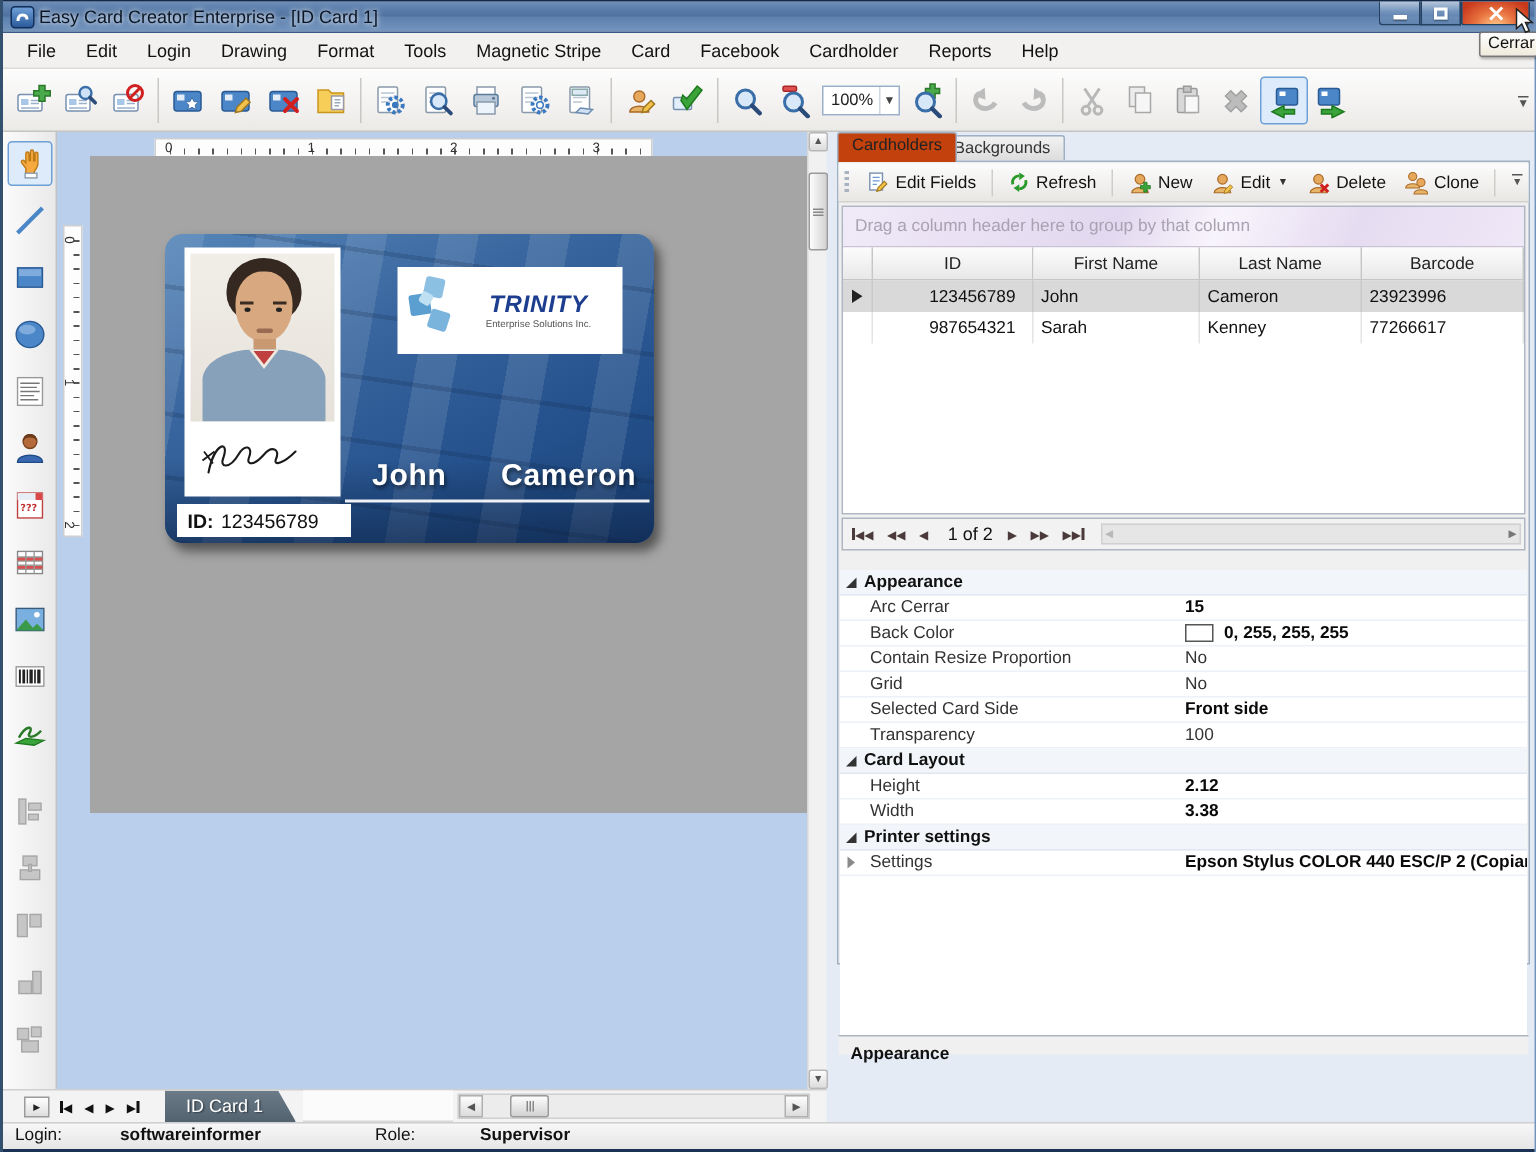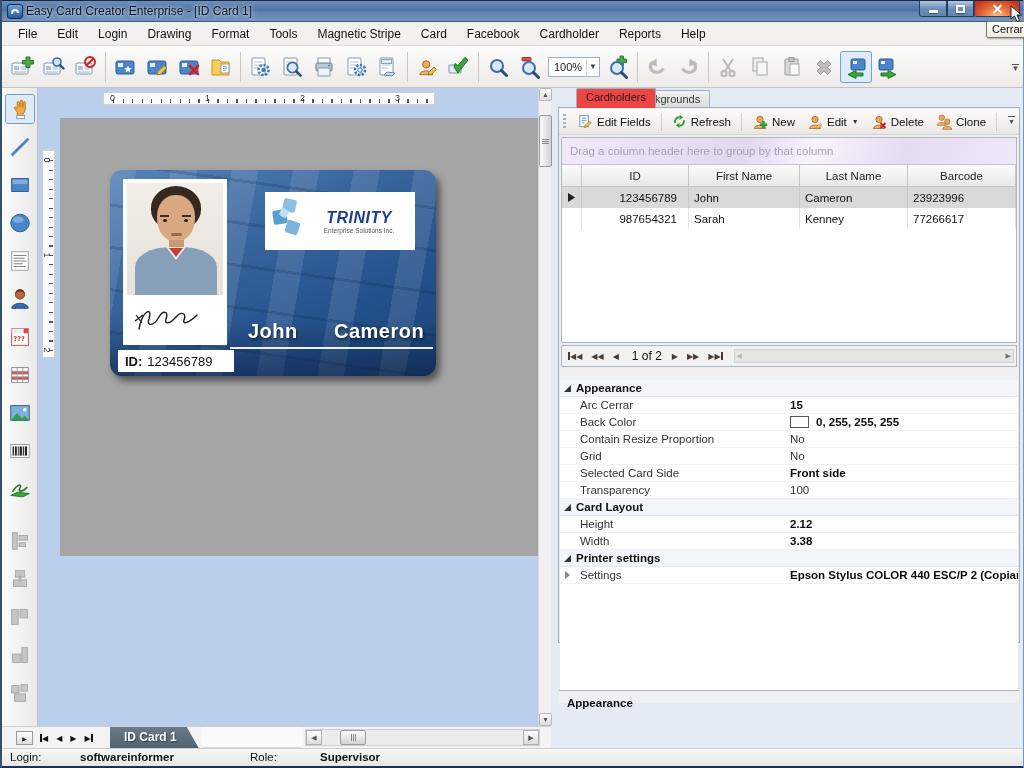--- a/index.html
+++ b/index.html
@@ -42,21 +42,21 @@
   .pgap{height:14px}
 
   
   .canvas{position:absolute;left:36px;top:88px;width:500px;height:638px;background:#b9cfeb;overflow:hidden}
   .hruler{position:absolute;left:65px;top:4px;width:332px;height:13px;background:#fdfdfd;border:1px solid #cfcfcf}
   .hruler .ticks{position:absolute;left:9px;right:0;bottom:1px;height:4px;background:repeating-linear-gradient(to right,#555 0 1px,transparent 1px 9.5px)}
   .hruler .num{position:absolute;top:0;font-size:9px;color:#333;transform:translateX(-3px)}
   .vruler{position:absolute;left:4px;top:62px;width:13px;height:208px;background:#fdfdfd;border:1px solid #cfcfcf}
   .vruler .ticks{position:absolute;top:9px;bottom:0;right:1px;width:4px;background:repeating-linear-gradient(to bottom,#555 0 1px,transparent 1px 9.5px)}
   .vruler .num{position:absolute;left:1px;font-size:9px;color:#333;transform:rotate(90deg)}
-  .surface{position:absolute;left:22px;top:30px;width:478px;height:438px;background:#a5a5a5}
+  .surface{position:absolute;left:22px;top:16px;width:478px;height:438px;background:#a5a5a5}
 
   
   .card{position:absolute;left:50px;top:52px;width:326px;height:206px;border-radius:12px;overflow:hidden;
     background:linear-gradient(155deg,#5585b8 0%,#39669e 35%,#24518c 70%,#1a4176 100%);
     box-shadow:4px 5px 7px rgba(0,0,0,.5)}
   .card .glass1{position:absolute;inset:0;background:repeating-linear-gradient(100deg,rgba(255,255,255,.10) 0 26px,rgba(255,255,255,0) 26px 60px)}
   .card .glass2{position:absolute;inset:0;background:repeating-linear-gradient(8deg,rgba(10,30,60,.18) 0 3px,rgba(10,30,60,0) 3px 42px)}
   .card .glass3{position:absolute;left:0;bottom:0;right:0;height:56px;background:linear-gradient(180deg,rgba(8,24,52,0),rgba(8,24,52,.45))}
   .photo{position:absolute;left:13px;top:9px;width:104px;height:166px;background:#fff;padding:4px}
   .portrait{position:relative;width:96px;height:112px;background:linear-gradient(#f1eee8,#e6e2da);overflow:hidden}
@@ -86,38 +86,38 @@
   .vsb .btn{position:absolute;left:0;width:13px;height:13px;display:flex;align-items:center;justify-content:center;font-size:7px;color:#555;background:linear-gradient(#fdfdfd,#dcdcdc);border:1px solid #b8b8b8;border-radius:2px}
   .vsb .thumb{position:absolute;left:0;top:27px;width:13px;height:52px;background:linear-gradient(90deg,#fdfdfd,#d2d2d2);border:1px solid #9a9a9a;border-radius:2px;display:flex;flex-direction:column;align-items:center;justify-content:center;gap:1px}
   .vsb .thumb i{width:7px;height:1px;background:#888}
 
   
   .tabstrip{position:absolute;left:0;top:726px;width:549px;height:22px;background:#f3f3f3;border-top:1px solid #cfcfcf}
   .minibtn{position:absolute;left:14px;top:4px;width:17px;height:14px;background:linear-gradient(#fefefe,#dedede);border:1px solid #9a9a9a;display:flex;align-items:center;justify-content:center;font-size:6px;color:#222}
   .sheetnav{position:absolute;left:38px;top:3px;display:flex;gap:8px;align-items:center;height:16px}
   .sheetnav .g{font-size:8px;color:#111;display:flex;align-items:center}
   .sheetnav .g i{display:inline-block;width:2px;height:8px;background:#111}
-  .sheettab{position:absolute;left:108px;top:0;height:21px;padding:3px 22px 0 14px;background:linear-gradient(#6b7b88,#52626e);color:#fff;font-weight:bold;font-size:12px;clip-path:polygon(0 0,calc(100% - 12px) 0,100% 100%,0 100%);text-shadow:1px 1px 1px rgba(0,0,0,.4)}
+  .sheettab{position:absolute;left:108px;top:0;height:21px;padding:3px 22px 0 14px;background:linear-gradient(#6b7b88,#52626e);color:#fff;font-weight:normal;font-size:12px;clip-path:polygon(0 0,calc(100% - 12px) 0,100% 100%,0 100%);text-shadow:1px 1px 1px rgba(0,0,0,.4)}
   .tabwhite{position:absolute;left:200px;top:0;width:100px;height:21px;background:#fbfbfb;border-bottom:1px solid #d8d8d8}
   .hsb{position:absolute;left:303px;top:2px;width:235px;height:17px;background:#ececec;border:1px solid #cfcfcf;display:flex;align-items:center}
   .hsb .b{width:16px;height:15px;background:linear-gradient(#fdfdfd,#dcdcdc);border:1px solid #b0b0b0;display:flex;align-items:center;justify-content:center;font-size:7px;color:#555}
   .hsb .thumb{width:26px;height:15px;margin-left:18px;background:linear-gradient(#fdfdfd,#d2d2d2);border:1px solid #9a9a9a;border-radius:2px;display:flex;align-items:center;justify-content:center;gap:1px}
   .hsb .thumb i{width:1px;height:7px;background:#888}
   .hsb .sp{flex:1}
 
   
   .statusbar{position:absolute;left:0;top:748px;width:1024px;height:18px;background:linear-gradient(#f7f7f7,#e6e6e6);border-top:1px solid #cfcfcf}
   .statusbar span{position:absolute;top:2px;font-size:11.5px;color:#111}
   .winborder-b{position:absolute;left:0;top:766px;width:1024px;height:2px;background:#1c3254}
   .winborder-r{position:absolute;left:1021px;top:0;width:3px;height:768px;background:linear-gradient(90deg,#7d9ec6,#4a6d99)}
 
   
   .rpanel{position:absolute;left:556px;top:88px;width:462px;height:652px}
   .ptab{position:absolute;top:0;height:19px;padding:2px 9px 0;font-size:11px;color:#222;border:1px solid #9fb0c4;border-bottom:none;border-radius:2px 2px 0 0}
-  .ptab.active{left:18px;background:#ef4444;z-index:2;height:20px}
+  .ptab.active{left:0;background:#c2410c;z-index:2;height:20px}
   .ptab.inactive{left:68px;top:2px;background:linear-gradient(#f2f2f2,#dcdcdc);height:17px;color:#333}
   .pbody{position:absolute;left:0;top:19px;right:0;height:536px;border:1px solid #9fb0c4;background:#f0f0f0}
   .chtoolbar{position:absolute;left:0;top:1px;right:0;height:26px;background:linear-gradient(#fcfcfc,#e9e7e4);border-bottom:1px solid #d4d2ce;display:flex;align-items:center;padding-left:4px}
   .grip{width:3px;height:16px;margin-right:6px;background:repeating-linear-gradient(to bottom,#a8b2c0 0 2px,transparent 2px 4px)}
   .abtn{display:flex;align-items:center;gap:4px;padding:2px 6px;font-size:11.5px;color:#111;border-radius:2px}
   .abtn .dda{font-size:7px;color:#333;margin-left:1px}
   .asep{width:1px;height:18px;background:#cfcdc8;margin:0 4px}
   .ch-overflow{position:absolute;right:4px;top:7px;display:flex;flex-direction:column;align-items:center}
   .ch-overflow i{width:7px;height:1px;background:#555;margin-bottom:2px}
   .ch-overflow u{font-size:7px;color:#555;text-decoration:none;line-height:5px}

